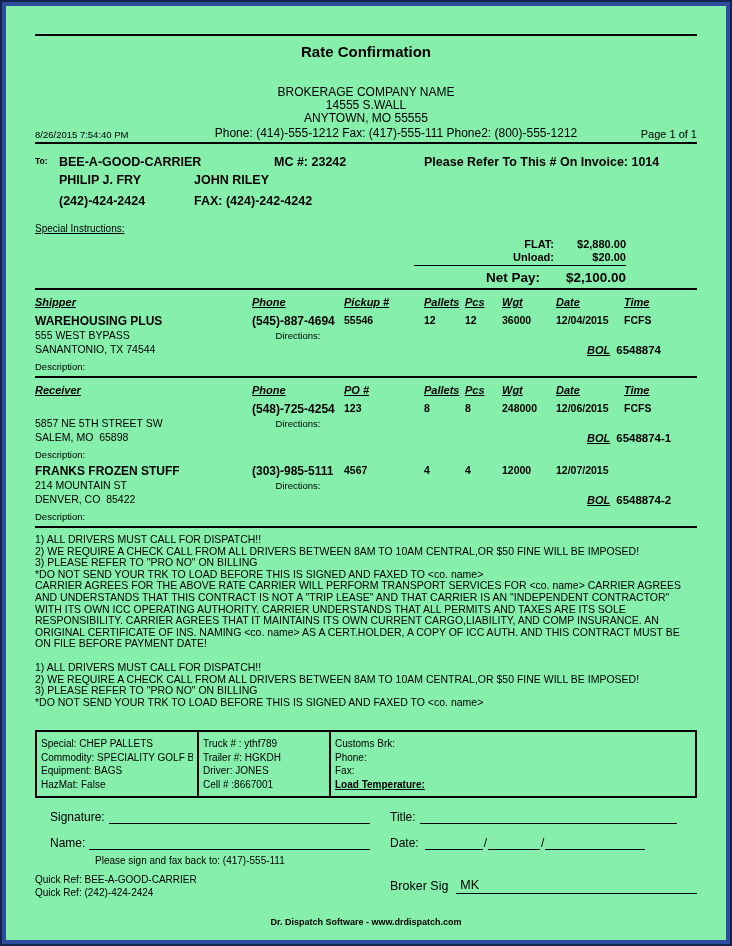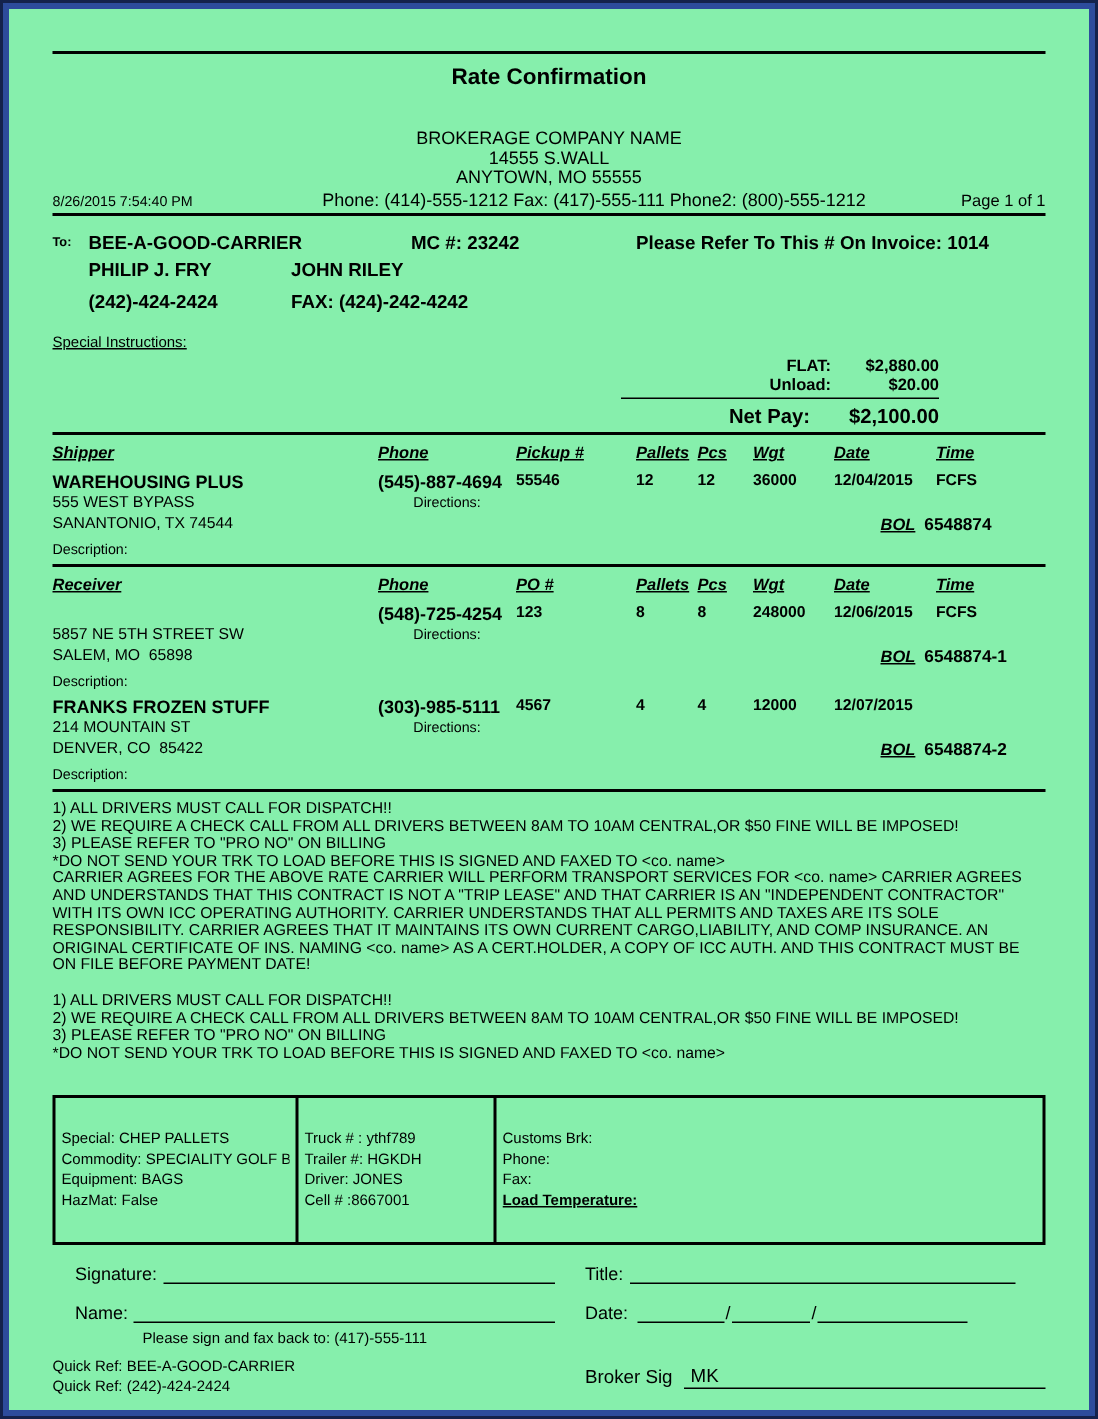--- a/index.html
+++ b/index.html
@@ -50,21 +50,21 @@
   .bol-wrap{grid-column:7/9;grid-row:3;padding-left:31px;font-size:11px;display:flex;align-items:flex-end;gap:6px;}
   .bol-label{font-weight:bold;font-style:italic;text-decoration:underline;}
   .bol-num{font-weight:bold;font-size:11.5px;}
   .descr{grid-column:1/9;grid-row:4;font-size:9.5px;margin-top:5px;padding-bottom:4px;}
 
   .terms{margin-top:6px;font-size:10.5px;line-height:11.6px;}
   .terms-para{margin-top:0;}
   .terms2{margin-top:12px;}
 
   .info-box{box-sizing:border-box;display:grid;grid-template-columns:162px 132px 1fr;border:2px solid #000;margin-top:22px;font-size:10px;line-height:13.5px;}
-  .info-col{padding:21px 4px;overflow:hidden;}
+  .info-col{padding:5px 4px;overflow:hidden;}
   .info-col div{white-space:nowrap;overflow:hidden;}
   .info-c1,.info-c2{border-right:2px solid #000;}
   .load-temp{font-weight:bold;text-decoration:underline;}
 
   .sign-area{margin-top:12px;font-size:12px;}
   .sign-row{display:flex;margin-top:12px;}
   .sign-left{width:355px;display:flex;align-items:flex-end;padding-left:15px;box-sizing:border-box;}
   .sign-right{flex:1;display:flex;align-items:flex-end;}
   .lbl{white-space:pre;}
   .uline{border-bottom:1px solid #000;height:13px;display:inline-block;}

